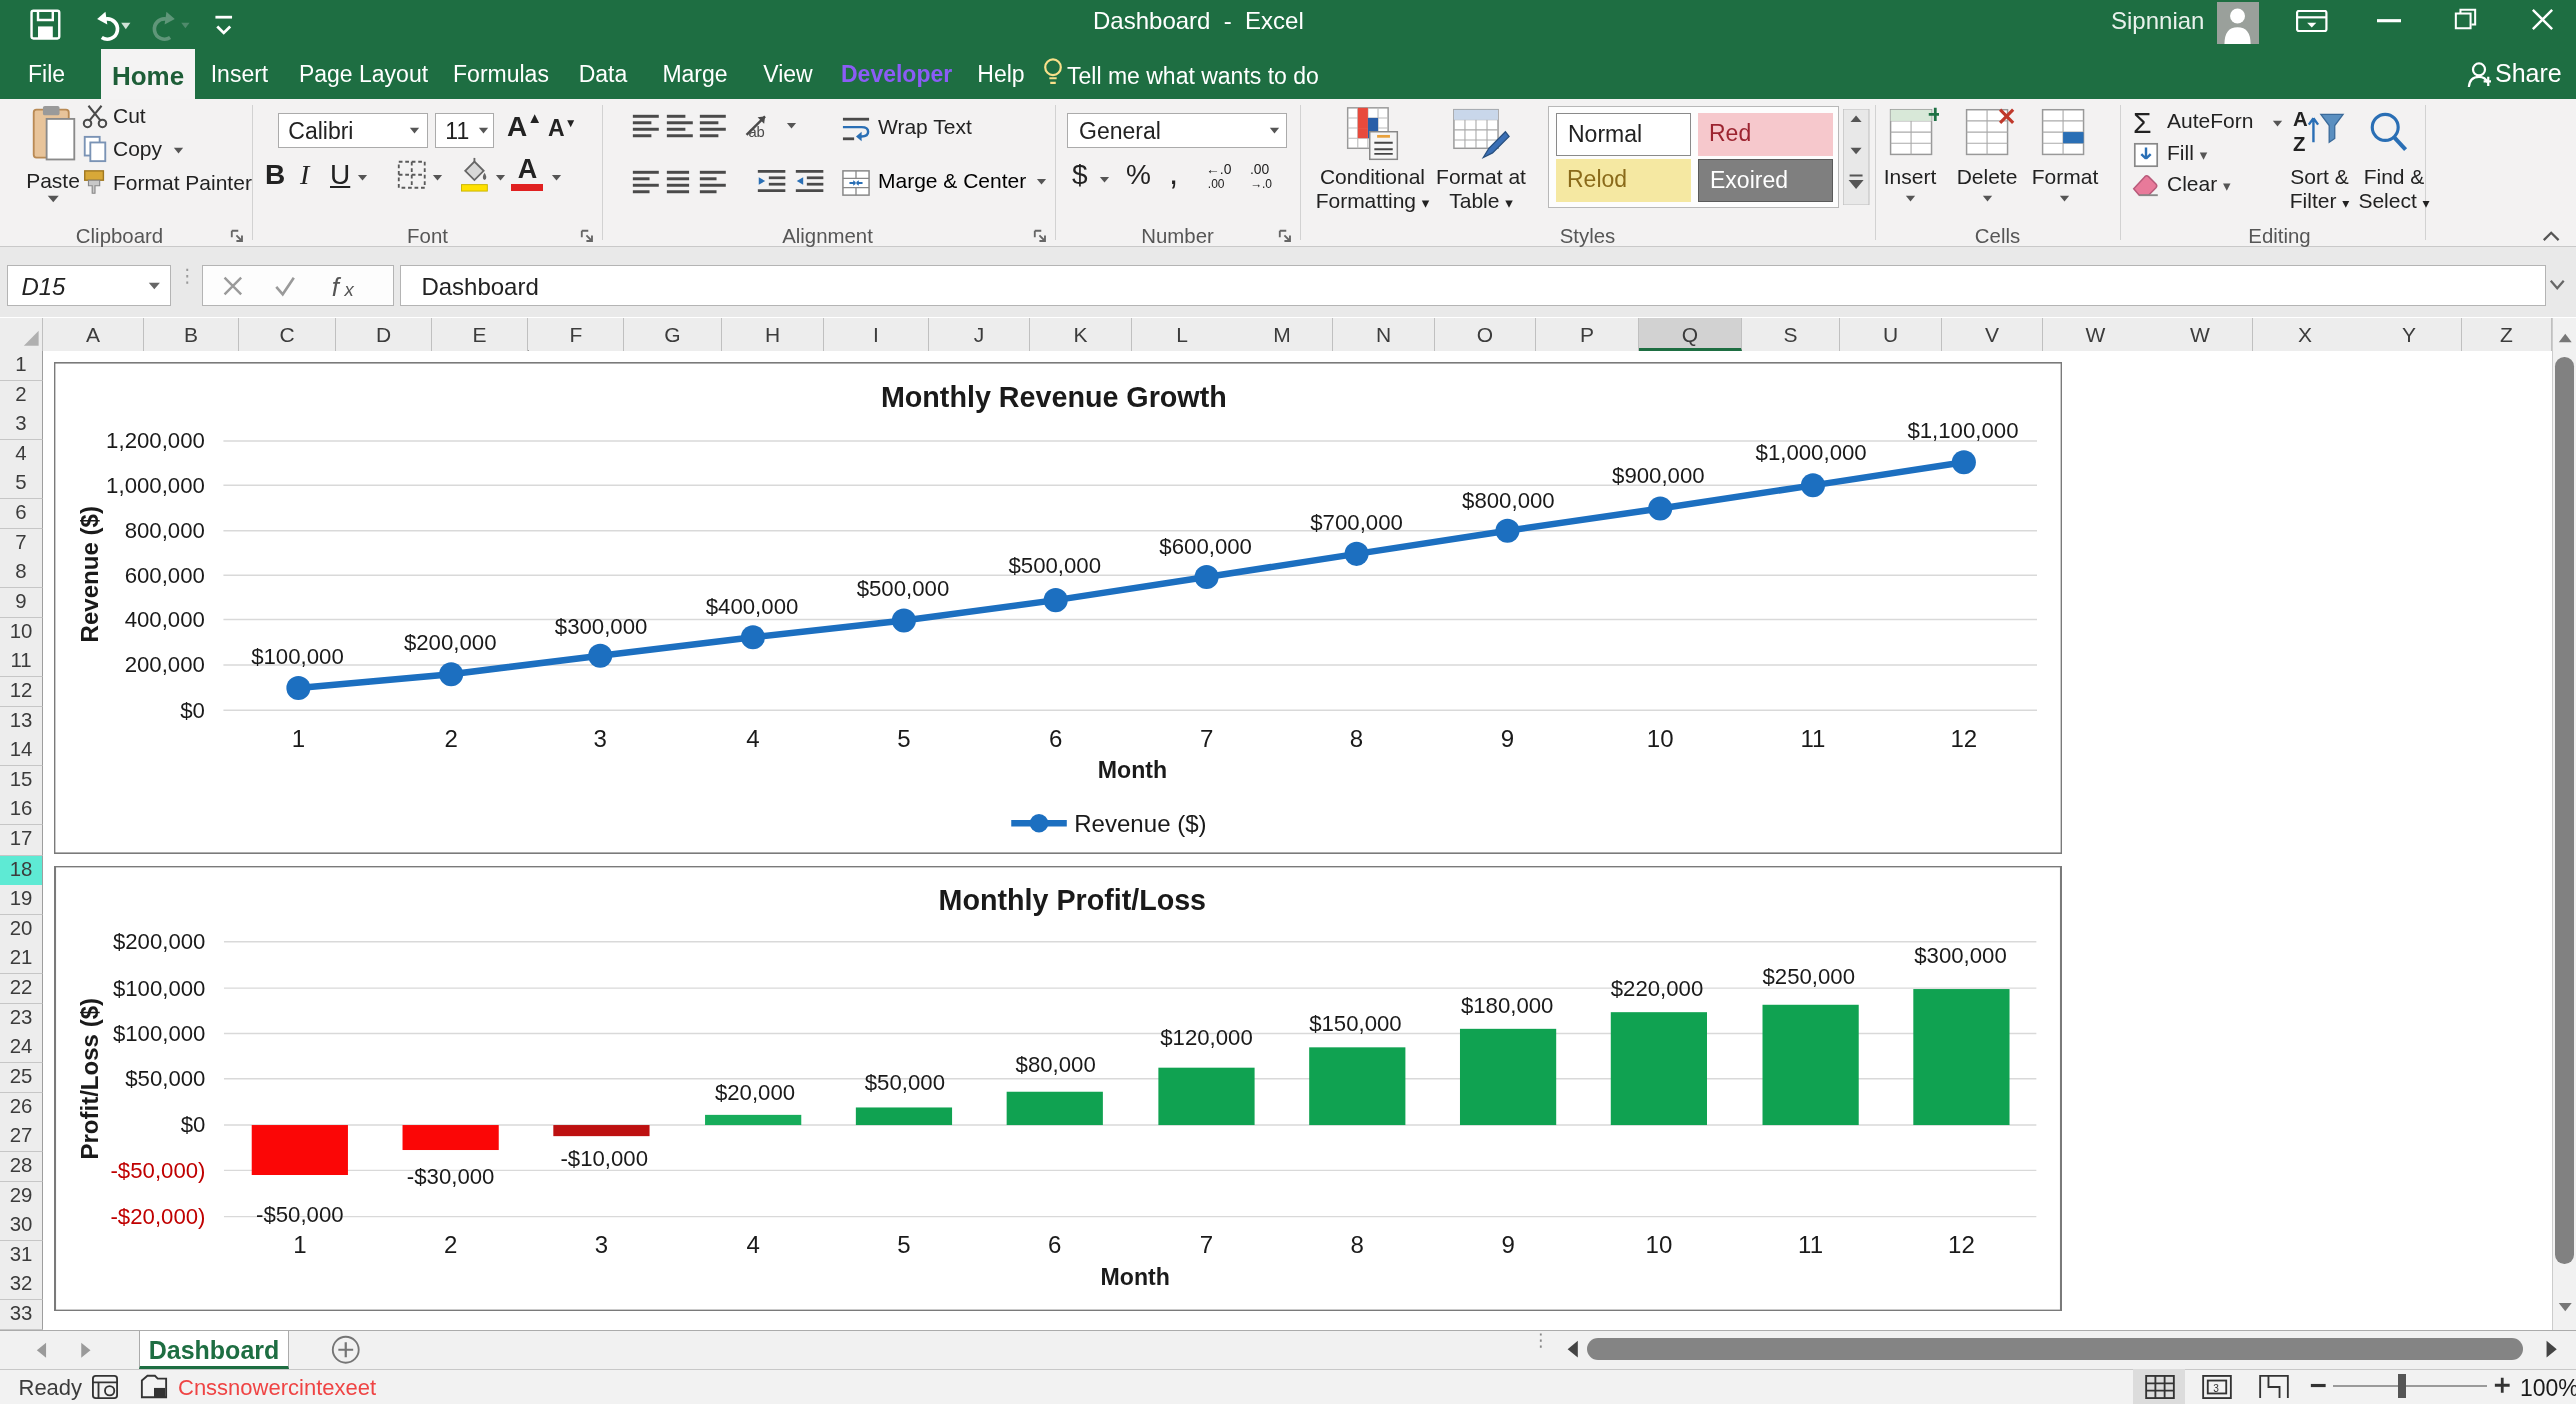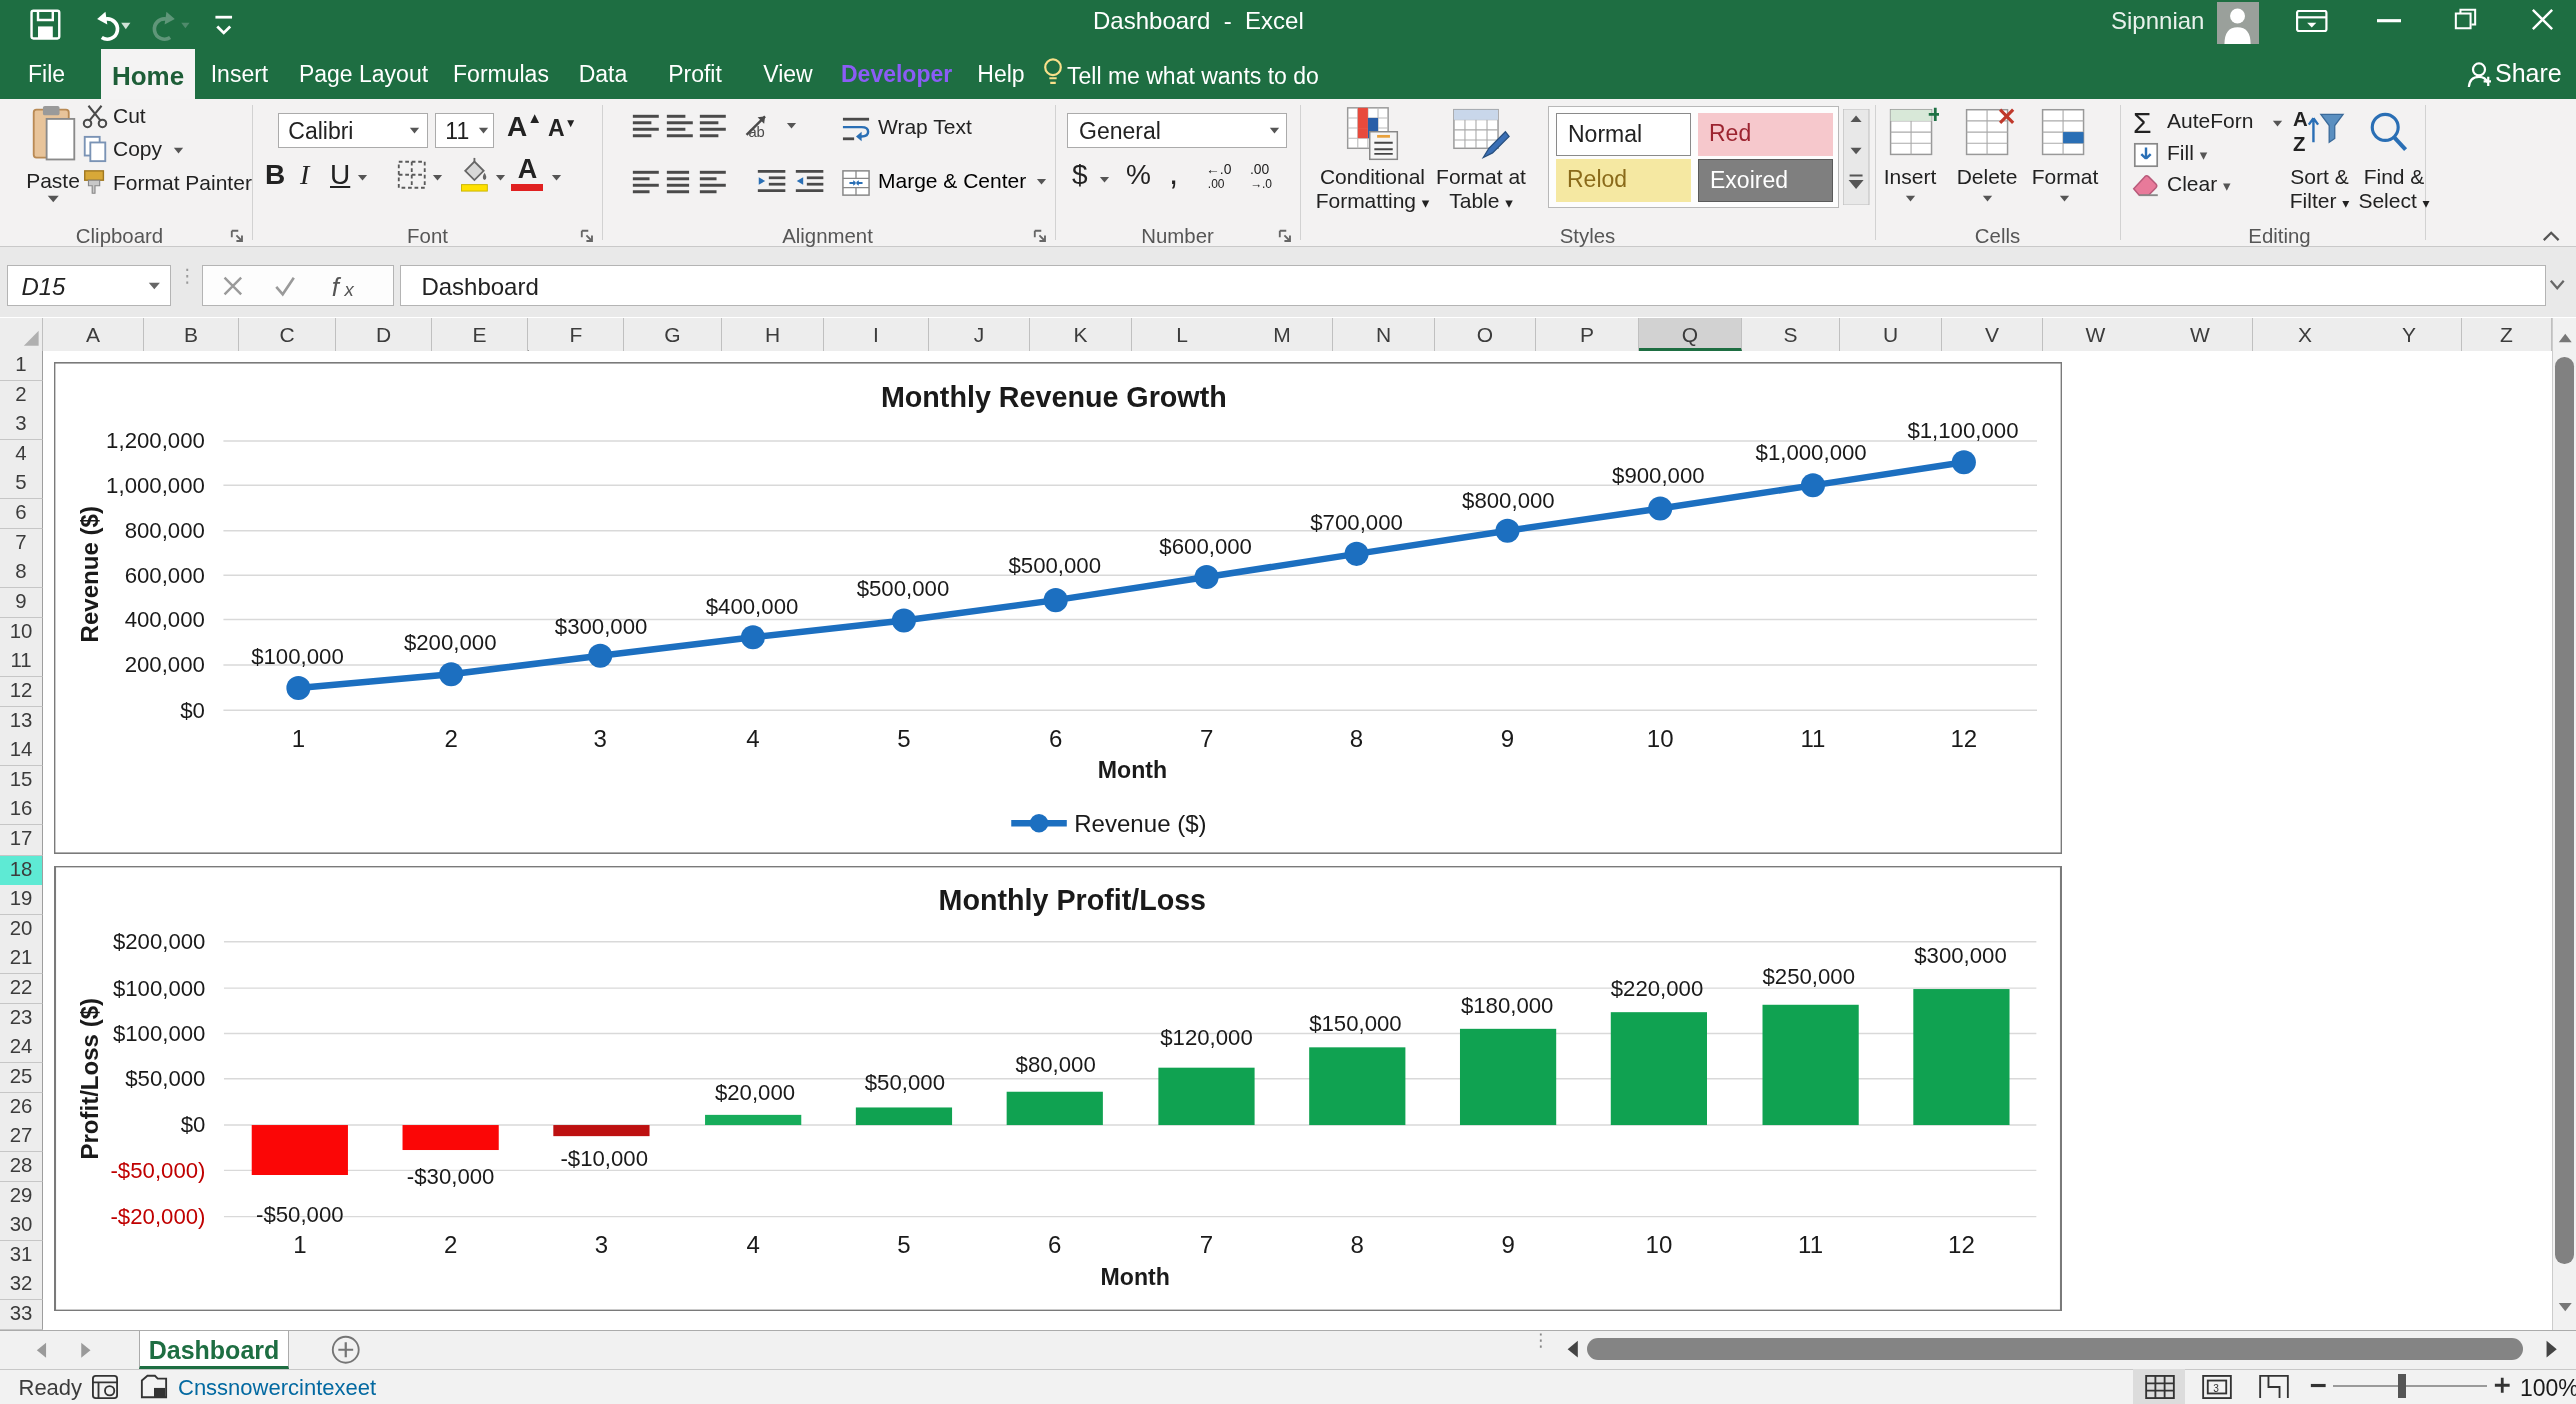--- a/index.html
+++ b/index.html
@@ -59,21 +59,21 @@
 <path d="M18 22 h10 M23 17 v10" stroke="#fff" stroke-width="2.4"></path>
 </svg>
 <div class="ab" style="left:2495px;top:59px;width:83px;height:28px;color:#fff;font-size:25px;">Share</div>
 <div class="ab" style="left:101px;top:49px;width:94px;height:50px;background:#f4f3f3;"></div>
 <div class="ab ct" style="left:18.5px;top:61px;width:56px;height:30px;color:#fff;font-size:23px;font-weight:normal;white-space:nowrap;">File</div>
 <div class="ab ct" style="left:101px;top:61px;width:94px;height:30px;color:#1E5E38;font-size:26px;font-weight:bold;white-space:nowrap;">Home</div>
 <div class="ab ct" style="left:209px;top:61px;width:61px;height:30px;color:#fff;font-size:23px;font-weight:normal;white-space:nowrap;">Insert</div>
 <div class="ab ct" style="left:294px;top:61px;width:139px;height:30px;color:#fff;font-size:23px;font-weight:normal;white-space:nowrap;">Page Layout</div>
 <div class="ab ct" style="left:451px;top:61px;width:100px;height:30px;color:#fff;font-size:23px;font-weight:normal;white-space:nowrap;">Formulas</div>
 <div class="ab ct" style="left:576px;top:61px;width:54px;height:30px;color:#fff;font-size:23px;font-weight:normal;white-space:nowrap;">Data</div>
-<div class="ab ct" style="left:656px;top:61px;width:78px;height:30px;color:#fff;font-size:23px;font-weight:normal;white-space:nowrap;">Profit</div>
+<div class="ab ct" style="left:656px;top:61px;width:78px;height:30px;color:#fff;font-size:23px;font-weight:normal;white-space:nowrap;">Marge</div>
 <div class="ab ct" style="left:761px;top:61px;width:54px;height:30px;color:#fff;font-size:23px;font-weight:normal;white-space:nowrap;">View</div>
 <div class="ab ct" style="left:841px;top:61px;width:109px;height:30px;color:#8b5cf6;font-size:23px;font-weight:bold;white-space:nowrap;">Developer</div>
 <div class="ab ct" style="left:974px;top:61px;width:54px;height:30px;color:#fff;font-size:23px;font-weight:normal;white-space:nowrap;">Help</div>
 <svg class="ab" style="left:1042px;top:57px;" width="22" height="31.5" viewBox="0 0 24 34">
 <circle cx="12" cy="11" r="8.5" fill="none" stroke="#f8e08a" stroke-width="2.4"></circle>
 <path d="M8 23 h8 M9 28 h6" stroke="#f8e08a" stroke-width="2.4"></path>
 </svg>
 <div class="ab" style="left:1067px;top:63px;width:370px;height:28px;color:#fff;font-size:23px;">Tell me what wants to do</div>
 <div class="ab" style="left:0;top:99px;width:2576px;height:148px;background:#F3F2F2;border-bottom:1.9px solid #c9c9c9;"></div>
 <div class="ab" style="left:252px;top:105px;width:0.9px;height:135px;background:#d2d2d2;"></div>
@@ -596,21 +596,21 @@
 <div class="ab" style="left:18.5px;top:1375px;width:93px;height:26px;color:#3c3c3c;font-size:22px;">Ready</div>
 <svg class="ab" style="left:91px;top:1374px;" width="28" height="26" viewBox="0 0 30 28">
 <rect x="2" y="2" width="26" height="24" rx="3" fill="none" stroke="#333" stroke-width="2"></rect>
 <path d="M2 9 h26 M8 9 v17" stroke="#333" stroke-width="2"></path>
 <circle cx="20" cy="18" r="5" fill="none" stroke="#333" stroke-width="2"></circle>
   </svg>
 <svg class="ab" style="left:139px;top:1373px;" width="30" height="28" viewBox="0 0 32 30">
 <path d="M3 8 l6 -5 h8 l3 3 h9 v20 h-26 z" fill="none" stroke="#333" stroke-width="2"></path>
 <rect x="16" y="16" width="12" height="10" fill="#333"></rect>
   </svg>
-<div class="ab" style="left:178px;top:1375px;width:370px;height:26px;color:#0369a1;font-size:22px;">Cnssnowercintexeet</div>
+<div class="ab" style="left:178px;top:1375px;width:370px;height:26px;color:#ef4444;font-size:22px;">Cnssnowercintexeet</div>
 <div class="ab" style="left:2133px;top:1369px;width:52px;height:35px;background:#dcdcdc;"></div>
 <svg class="ab" style="left:2145px;top:1375px;" width="30" height="24" viewBox="0 0 32 26">
 <rect x="1" y="1" width="30" height="24" fill="none" stroke="#333" stroke-width="2"></rect>
 <path d="M1 9 h30 M1 17 h30 M11 1 v24 M21 1 v24" stroke="#333" stroke-width="2"></path>
   </svg>
 <svg class="ab" style="left:2202px;top:1375px;" width="30" height="24" viewBox="0 0 32 26">
 <rect x="1" y="1" width="30" height="24" fill="none" stroke="#333" stroke-width="2"></rect>
 <rect x="6" y="6" width="20" height="14" fill="none" stroke="#333" stroke-width="2"></rect>
 <text x="12" y="18" font-size="11" fill="#333">3</text>
   </svg>

